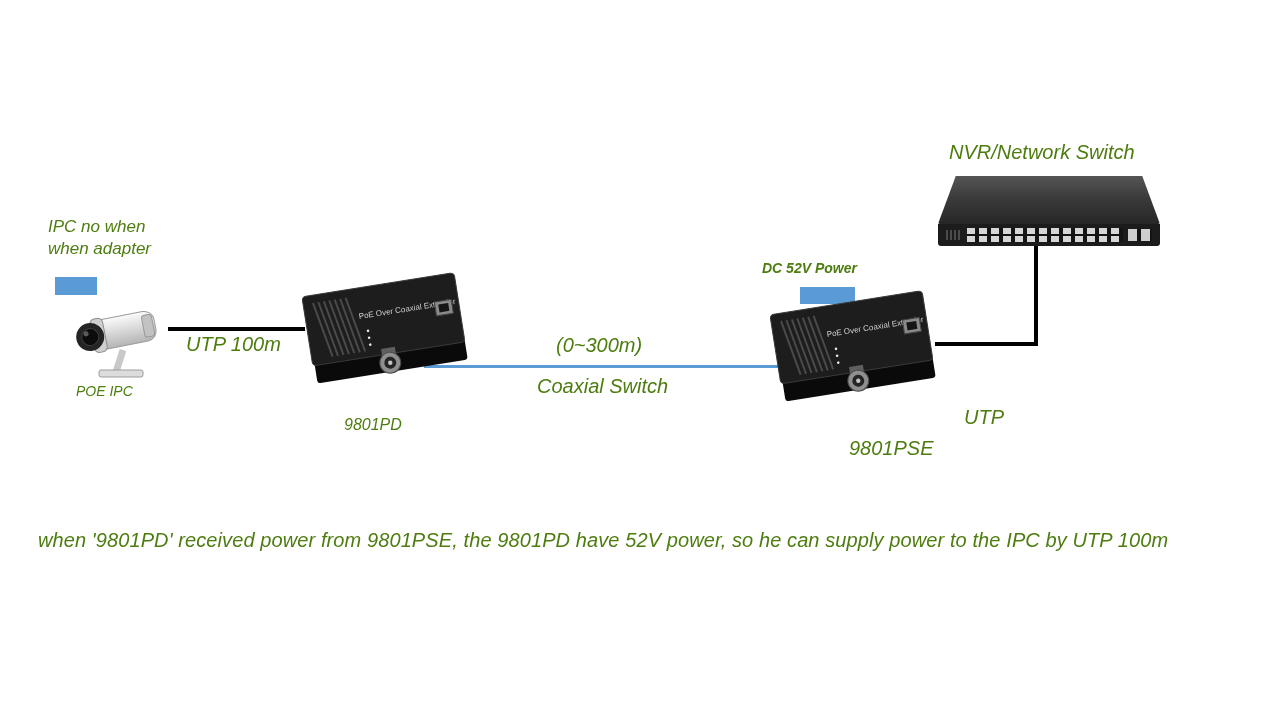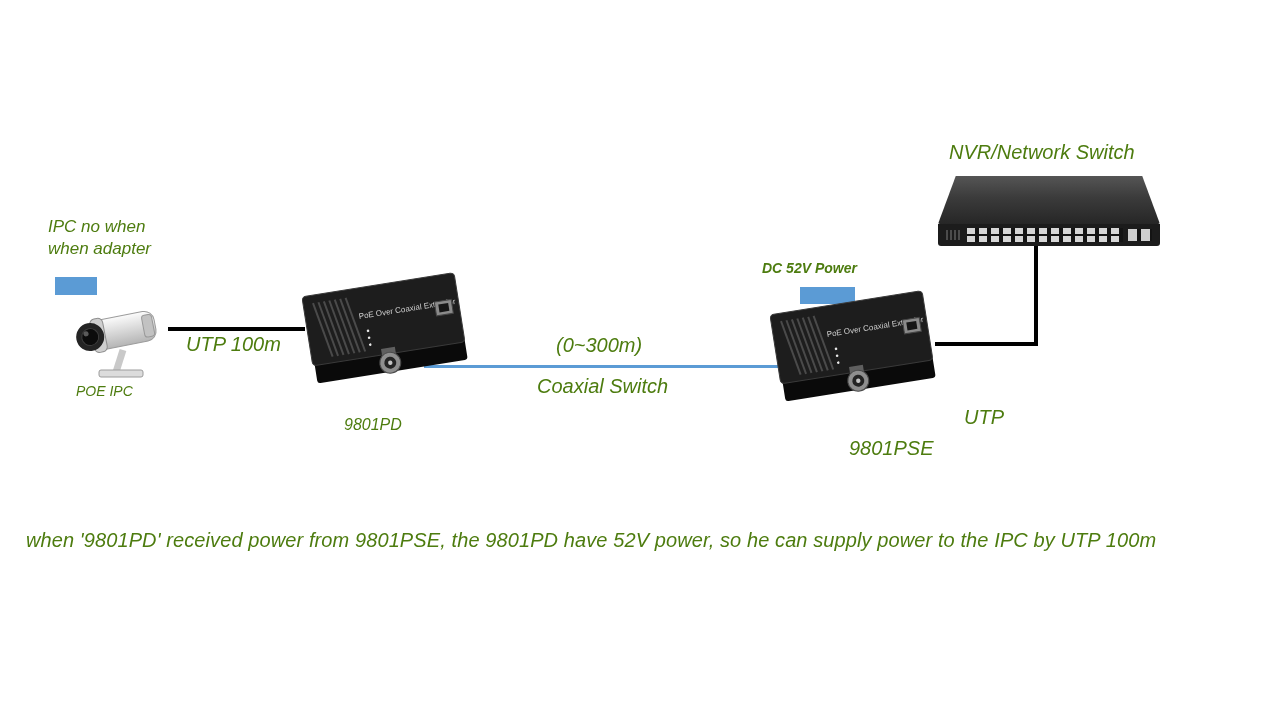--- a/index.html
+++ b/index.html
@@ -12,21 +12,21 @@
   .nvr-label       { left:949px; top:141px; font-size:20px; }
   .ipc-note        { left:48px;  top:216px; font-size:17px; line-height:22px; }
   .poe-ipc-label   { left:76px;  top:383px; font-size:14px; }
   .utp100-label    { left:186px; top:333px; font-size:20px;text-align:right; }
   .pd-label        { left:344px; top:416px; font-size:16px; }
   .coax-dist-label { left:556px; top:334px; font-size:20px; }
   .coax-cable-label{ left:537px; top:375px; font-size:20px; }
   .dc-power-label  { left:762px; top:260px; font-size:14px; font-weight:bold; }
   .pse-label       { left:849px; top:437px; font-size:20px;text-align:center; }
   .utp-label       { left:964px; top:362px; font-size:20px;margin-top:44px; }
-  .caption         { left:26px;  top:529px; font-size:20px; letter-spacing:0.1px; }
+  .caption         { left:38px;  top:529px; font-size:20px; letter-spacing:0.1px; }
 
   .cable { position:absolute; background:#000; }
   .utp-line-left    { left:168px;  top:327px; width:137px; height:4px; }
   .coax-line        { left:424px;  top:365px; width:356px; height:3px; background:#5b9bd5; }
   .utp-line-right-h { left:935px;  top:342px; width:103px; height:4px; }
   .utp-line-right-v { left:1034px; top:243px; width:4px;  height:103px; }
 
   .marker { position:absolute; background:#5b9bd5; }
   .marker-left  { left:55px;  top:277px; width:42px; height:18px; }
   .marker-right { left:800px; top:287px; width:55px; height:17px; }

